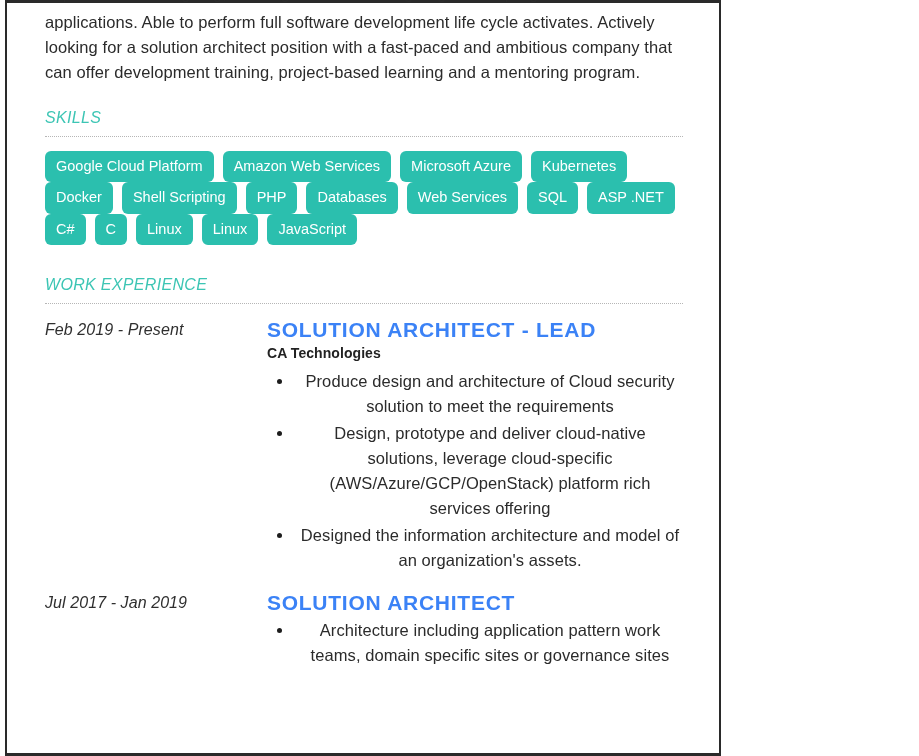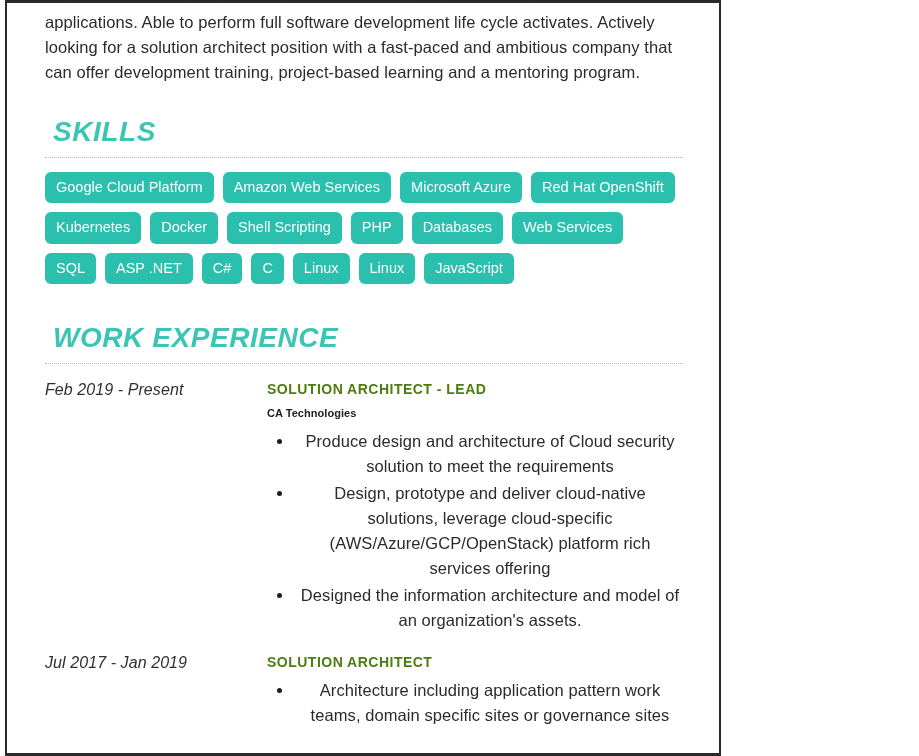--- a/index.html
+++ b/index.html
@@ -83,42 +83,42 @@
   .summary {
     font-size: 16.5px;
     line-height: 25px;
     color: #2b2b2b;
     margin: 2px 0 0 0;
     letter-spacing: 0.005em;
   }
 
   
   .section-head {
-    font-size: 28px;
-    font-weight: bold;
+    font-size: 16px;
+    font-weight: normal;
     font-style: italic;
     color: #3cc5b4;
     letter-spacing: 0.02em;
-    margin: 8px;
+    margin: 0;
     line-height: 1.1;
   }
   .sec-skills { padding-top: 24px; }
   .sec-work   { padding-top: 31px; }
 
   .dotted-rule {
     border-top: 1px dotted #b6b6b6;
     margin-top: 9px;
     height: 0;
   }
 
   
   .chips {
     display: flex;
     flex-wrap: wrap;
-    gap: 9px 9px;
+    gap: 0 9px;
     margin-top: 14px;
     max-width: 790px;
   }
   .chip {
     background: #2bbfae;
     color: #ffffff;
     border-radius: 6px;
     font-size: 14.5px;
     line-height: 1;
     padding: 8px 11px 9px 11px;
@@ -139,28 +139,28 @@
     font-style: italic;
     color: #2f2f2f;
     line-height: 22px;
     padding-top: 1px;
     letter-spacing: 0.005em;
   }
 
   .job-body { flex: 1 1 auto; min-width: 0; }
 
   .job-title {
-    font-size: 14px;
+    font-size: 21px;
     font-weight: bold;
-    color: #4d7c0f;
+    color: #3b82f6;
     letter-spacing: 0.035em;
     line-height: 23px;
   }
   .job-company {
-    font-size: 11px;
+    font-size: 14px;
     font-weight: bold;
     color: #222222;
     line-height: 24px;
     letter-spacing: 0.005em;
   }
 
   ul.bullets {
     list-style: none;
     margin: 4px 0 0 0;
     padding: 0;
@@ -205,21 +205,20 @@
 
       <p class="summary">applications. Able to perform full software development life cycle activates. Actively looking for a solution architect position with a fast-paced and ambitious company that can offer development training, project-based learning and a mentoring program.</p>
 
       <div class="sec-skills">
         <div class="section-head">SKILLS</div>
         <div class="dotted-rule"></div>
         <div class="chips" id="skill-chips">
             <div class="chip">Google Cloud Platform</div>
             <div class="chip">Amazon Web Services</div>
             <div class="chip">Microsoft Azure</div>
-            <div class="chip">Red Hat OpenShift</div>
             <div class="chip">Kubernetes</div>
             <div class="chip">Docker</div>
             <div class="chip">Shell Scripting</div>
             <div class="chip">PHP</div>
             <div class="chip">Databases</div>
             <div class="chip">Web Services</div>
             <div class="chip">SQL</div>
             <div class="chip">ASP .NET</div>
             <div class="chip">C#</div>
             <div class="chip">C</div>

